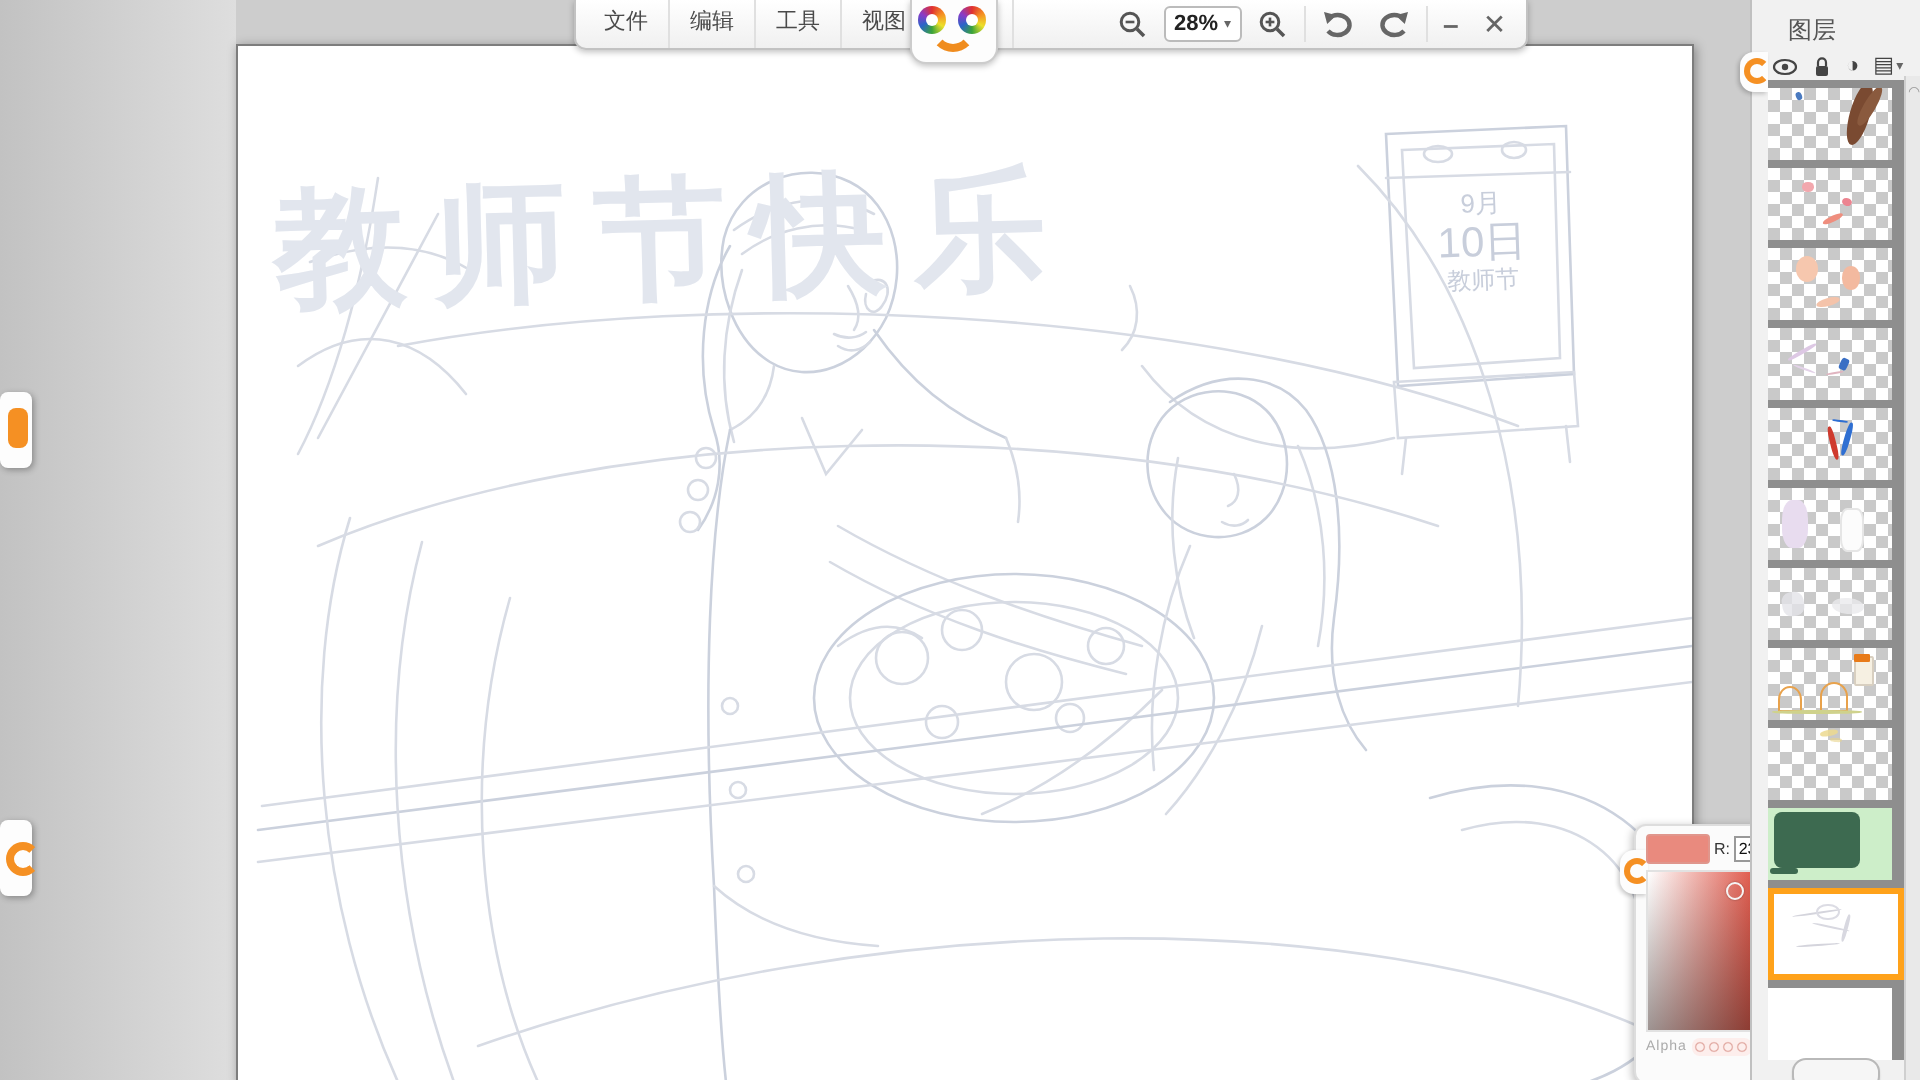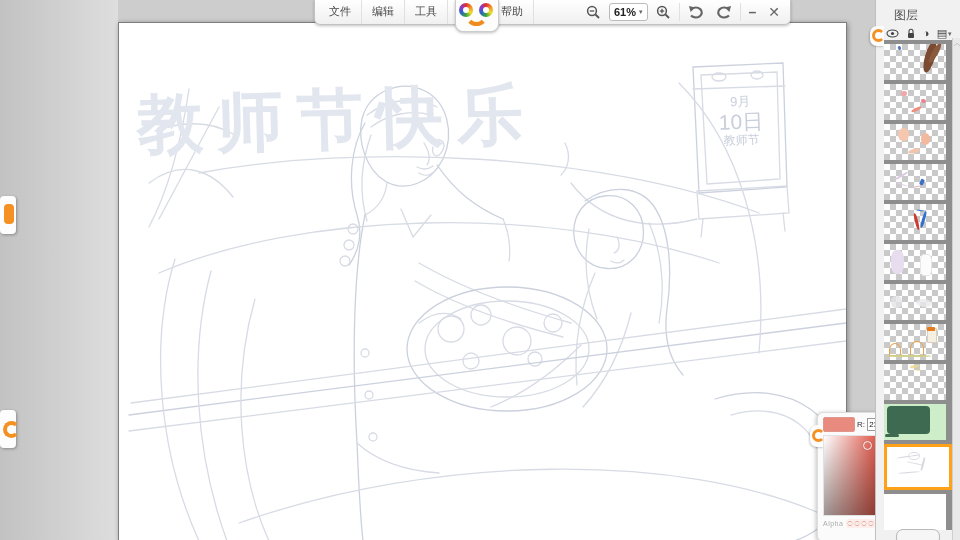--- a/index.html
+++ b/index.html
@@ -16,21 +16,21 @@
     background:#fff;border:1px solid #7d7d7d;box-shadow:1px 1px 5px rgba(0,0,0,.35);z-index:2;}
   #sketch-svg{position:absolute;left:0;top:0;}
   #calligraphy{position:absolute;left:18px;top:52px;font-size:66px;letter-spacing:14px;
     color:#e2e6ee;transform:rotate(-1.5deg);white-space:nowrap;font-weight:bold;}
   #calendar-text{position:absolute;left:585px;top:72px;width:74px;text-align:center;
     color:#c8cedb;transform:rotate(-2deg);line-height:1.15;}
   #calendar-text .cal-month{font-size:13px;}
   #calendar-text .cal-day{font-size:21px;}
   #calendar-text .cal-label{font-size:12px;}
   
-  #toolbar{position:absolute;left:314px;top:0;height:24px;z-index:30;display:flex;align-items:stretch;
+  #toolbar{position:absolute;left:287px;top:0;height:24px;z-index:30;display:flex;align-items:stretch;
     background:linear-gradient(#ffffff,#f0f0f0);border:1px solid #c2c2c2;border-top:none;
     border-radius:0 0 6px 6px;box-shadow:0 1px 3px rgba(0,0,0,.25);padding:0 4px;}
   .tb-menu{font-size:11px;color:#4a4a4a;padding:0 10px;line-height:23px;border-right:1px solid #e0e0e0;cursor:default;}
   .tb-spacer{width:46px;}
   .tb-btn{display:flex;align-items:center;justify-content:center;padding:0 6px;color:#555;}
   .tb-sep{width:1px;background:#e0e0e0;margin:3px 2px;}
   #zoom-box{font-size:11px;font-weight:bold;color:#222;border:1px solid #bbb;background:#fff;
     border-radius:3px;margin:3px 2px;padding:0 4px;display:flex;align-items:center;}
   #zoom-caret{font-size:7px;color:#666;margin-left:3px;}
   .glyph-btn{font-size:14px;font-weight:bold;color:#666;}
@@ -204,21 +204,21 @@
     </div>
   <div class="tb-spacer"></div>
   <div class="tb-btn">
     <svg class="icon" width="15" height="15" viewBox="0 0 15 15">
       <circle cx="6" cy="6" r="4.4" stroke="#555" stroke-width="1.5" fill="none"></circle>
       <line x1="9.5" y1="9.5" x2="13" y2="13" stroke="#555" stroke-width="1.8"></line>
       <line x1="3.8" y1="6" x2="8.2" y2="6" stroke="#555" stroke-width="1.3"></line>
     </svg>
   </div>
   <div id="zoom-box">
-    <span>61%</span>
+    <span>28%</span>
     <span id="zoom-caret">▾</span>
   </div>
   <div class="tb-btn">
     <svg class="icon" width="15" height="15" viewBox="0 0 15 15">
       <circle cx="6" cy="6" r="4.4" stroke="#555" stroke-width="1.5" fill="none"></circle>
       <line x1="9.5" y1="9.5" x2="13" y2="13" stroke="#555" stroke-width="1.8"></line>
       <line x1="3.8" y1="6" x2="8.2" y2="6" stroke="#555" stroke-width="1.3"></line>
       <line x1="6" y1="3.8" x2="6" y2="8.2" stroke="#555" stroke-width="1.3"></line>
     </svg>
   </div>

